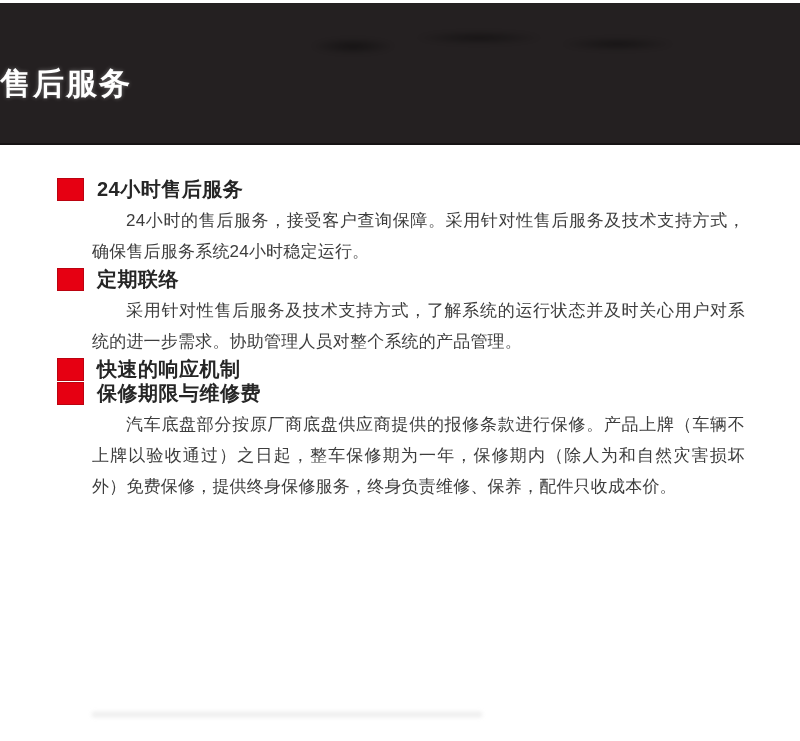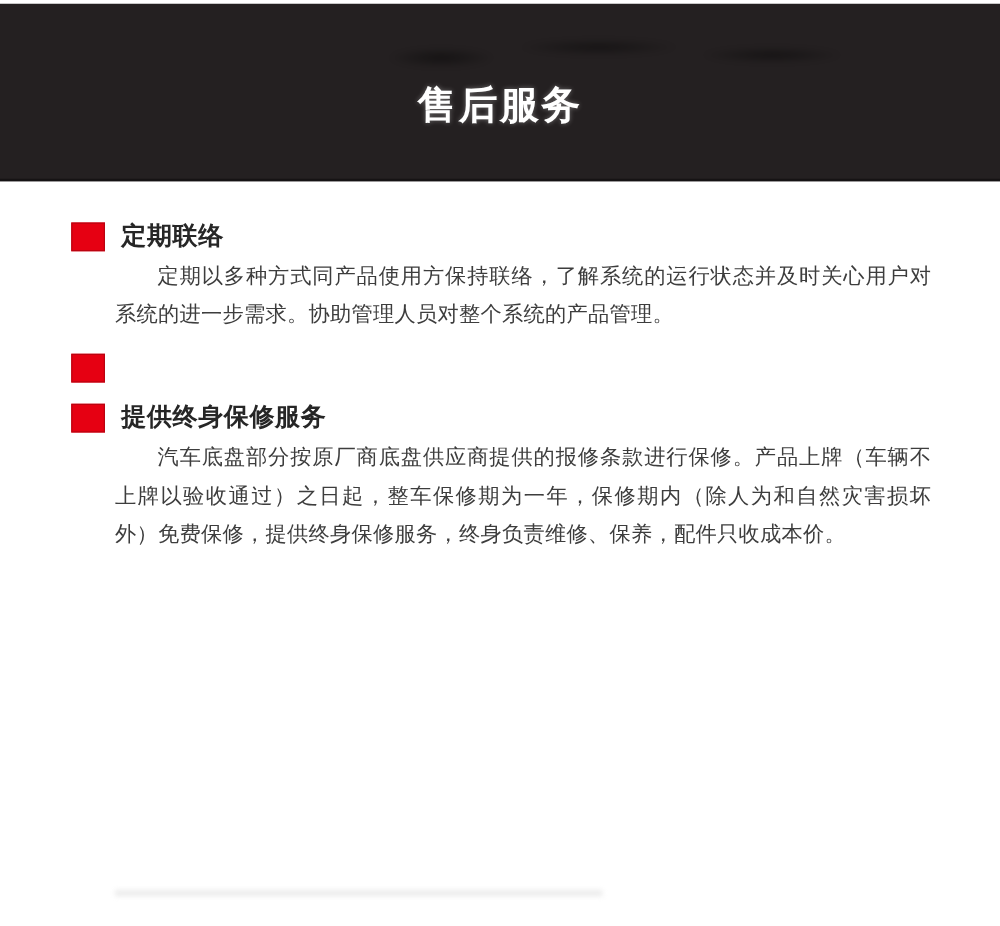--- a/index.html
+++ b/index.html
@@ -17,21 +17,20 @@
   }
   
   .band {
     position: relative;
     margin-top: 3px;
     height: 118px;
     background: #242021;
     border-bottom: 2px solid #161314;
     display: flex;
     align-items: center;
-    justify-content: center;
     padding-top: 22px;
     box-sizing: content-box;
     overflow: hidden;
   }
   .band .watermark {
     position: absolute;
     left: 290px;
     top: 18px;
     width: 420px;
     height: 42px;
@@ -51,21 +50,21 @@
     letter-spacing: 2px;
     text-shadow: 0 0 4px rgba(255,255,255,0.35);
   }
   
   .content {
     padding: 32px 55px 0 57px;
   }
   .sec-head {
     display: flex;
     align-items: center;
-    margin-top: 16px;
+    margin-top: 0;
   }
   .sec:first-child .sec-head {
     margin-top: 0;
   }
   .bullet {
     flex: none;
     width: 25px;
     height: 21px;
     background: #e60012;
     border: 1px solid #bb0310;
@@ -106,39 +105,47 @@
 
 <div class="page">
 
   <header class="band">
     <div class="watermark"></div>
     <h1>售后服务</h1>
   </header>
 
   <main class="content">
 
+    <section class="sec">
+      <div class="sec-head">
+        <span class="bullet"></span>
+        <span class="sec-title">24小时售后服务</span>
+      </div>
+      <p>24小时的售后服务，接受客户查询保障。采用针对性售后服务及技术支持方式，确保售后服务系统24小时稳定运行。</p>
+    </section>
 
     <section class="sec">
       <div class="sec-head">
         <span class="bullet"></span>
         <span class="sec-title">定期联络</span>
       </div>
-      <p>定期以多种方式同产品使用方保持联络，了解系统的运行状态并及时关心用户对系统的进一步需求。协助管理人员对整个系统的产品管理。</p>
+      <p>采用针对性售后服务及技术支持方式，了解系统的运行状态并及时关心用户对系统的进一步需求。协助管理人员对整个系统的产品管理。</p>
     </section>
 
     <section class="sec">
       <div class="sec-head">
         <span class="bullet"></span>
+        <span class="sec-title">快速的响应机制</span>
       </div>
     </section>
 
     <section class="sec">
       <div class="sec-head">
         <span class="bullet"></span>
-        <span class="sec-title">提供终身保修服务</span>
+        <span class="sec-title">保修期限与维修费</span>
       </div>
       <p>汽车底盘部分按原厂商底盘供应商提供的报修条款进行保修。产品上牌（车辆不上牌以验收通过）之日起，整车保修期为一年，保修期内（除人为和自然灾害损坏外）免费保修，提供终身保修服务，终身负责维修、保养，配件只收成本价。</p>
     </section>
 
   </main>
 
   <div class="bottom-smudge"></div>
 
 </div>
 

